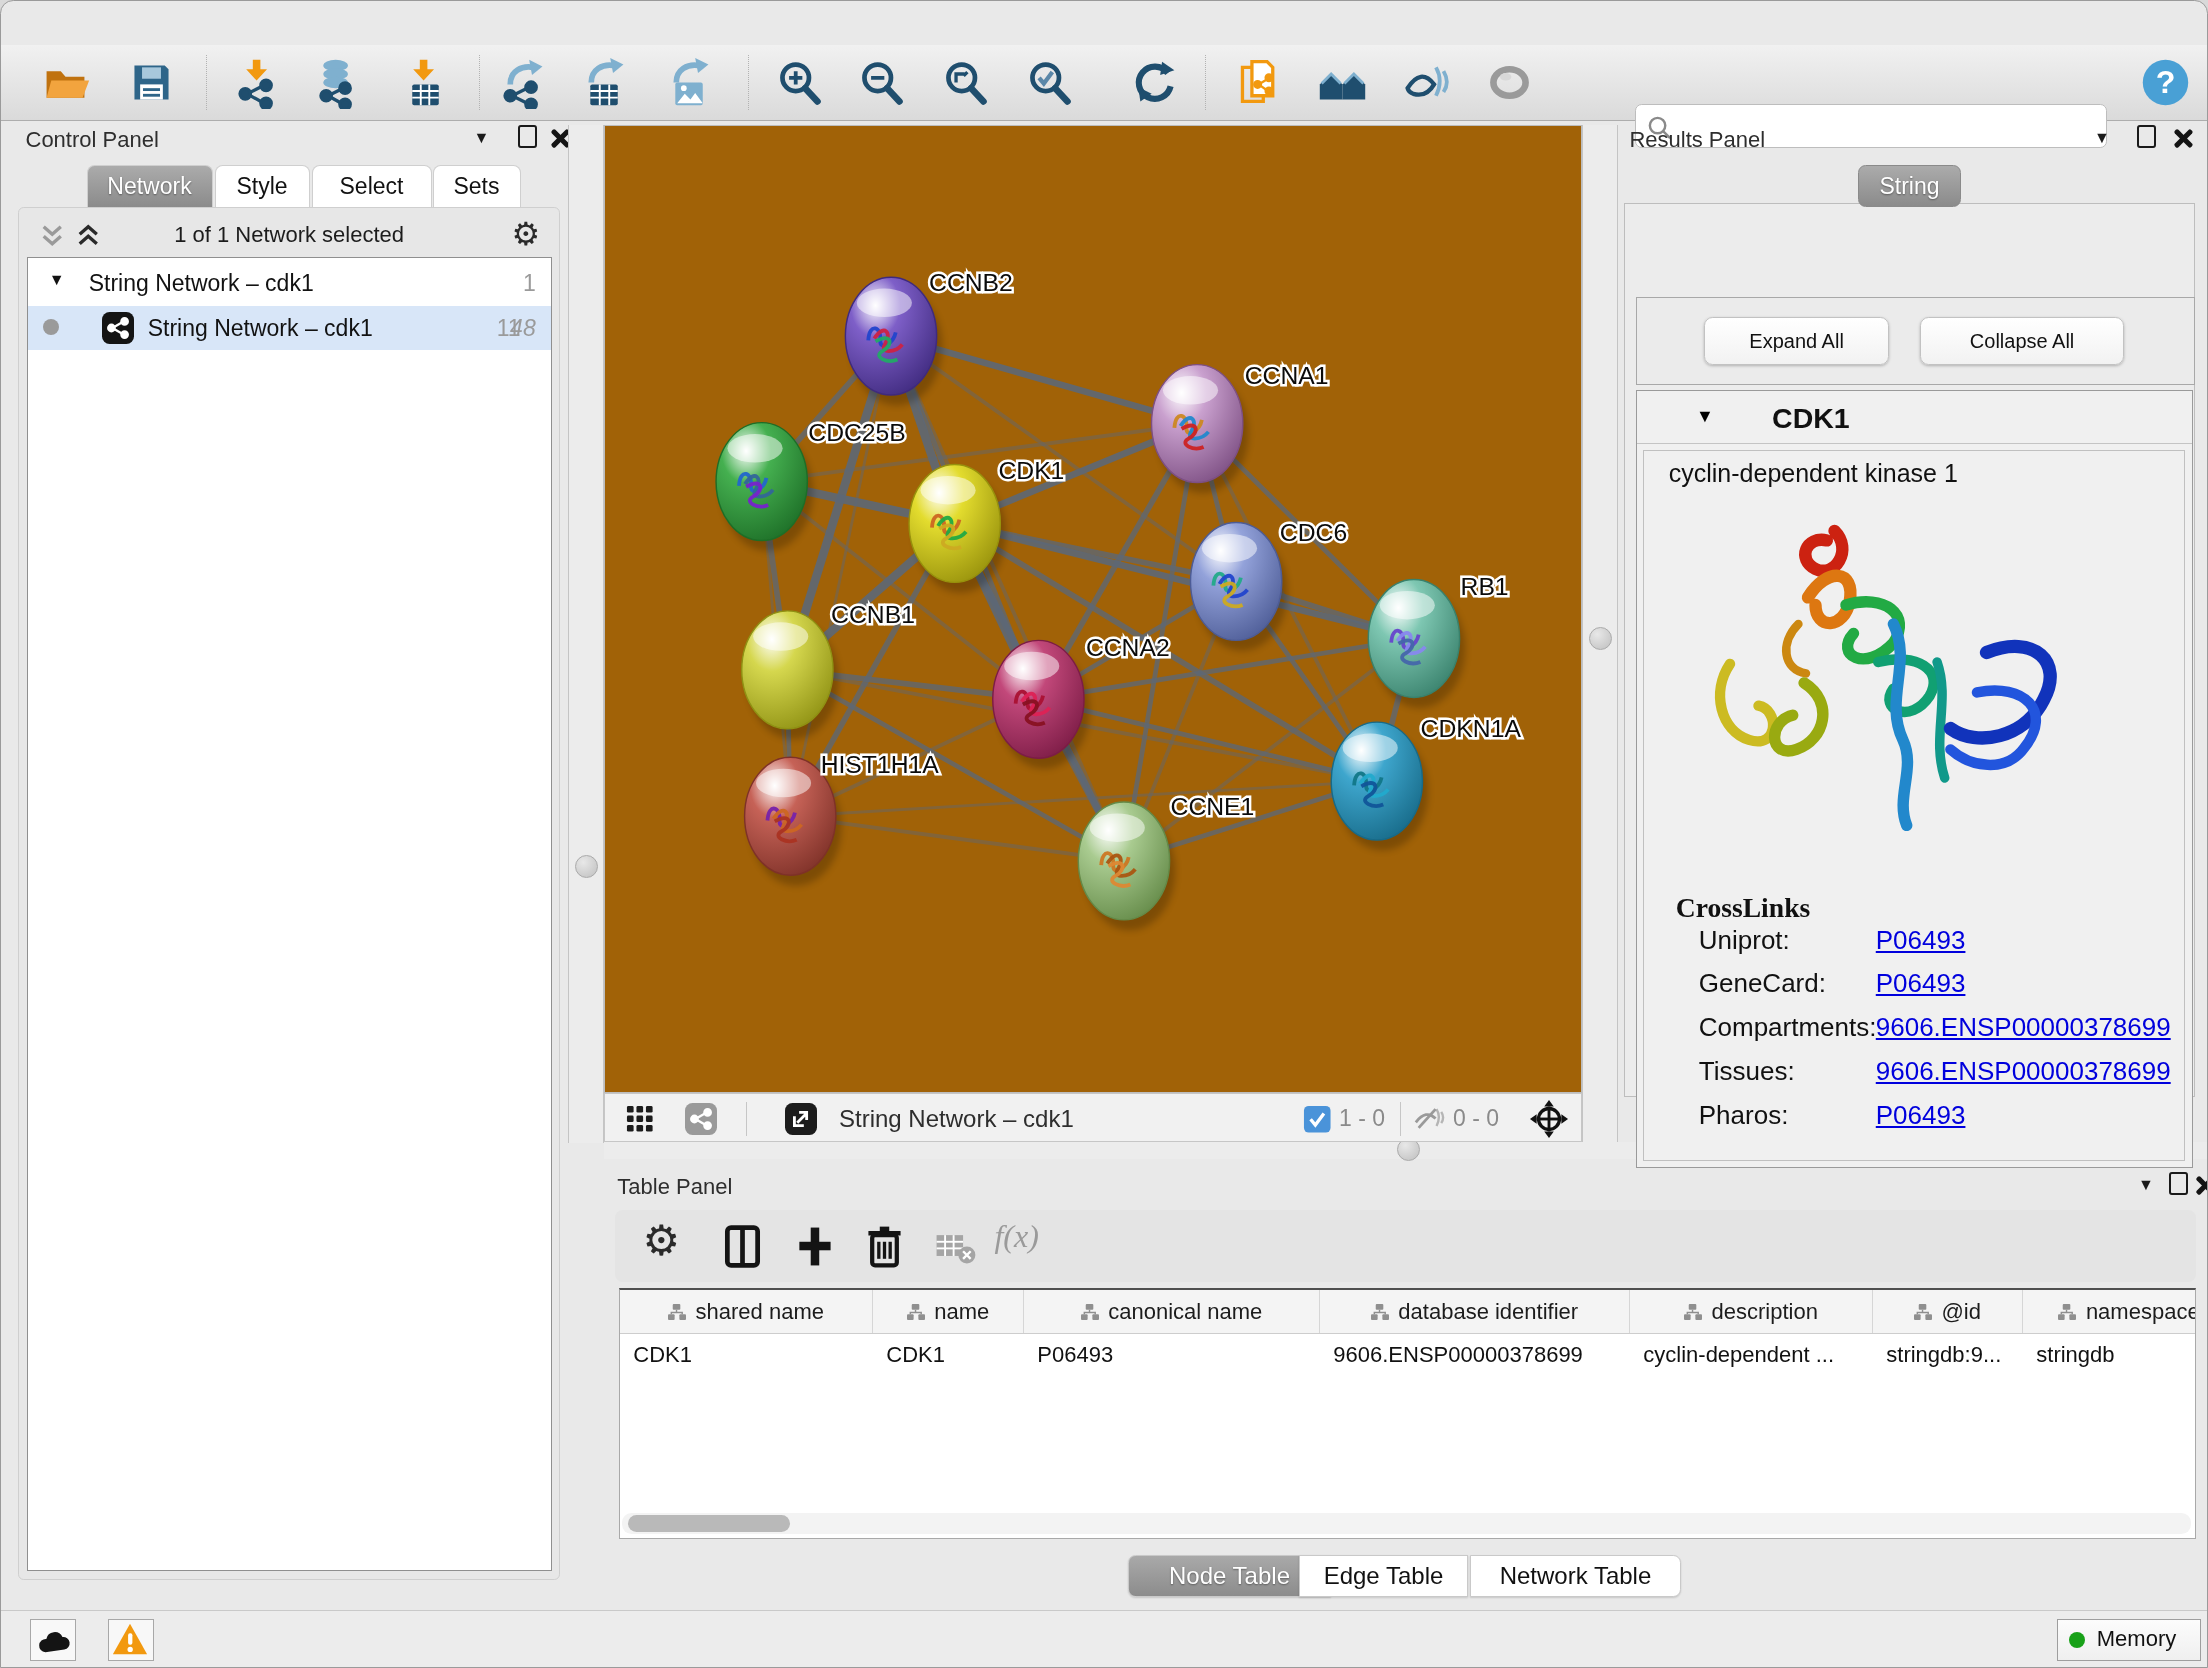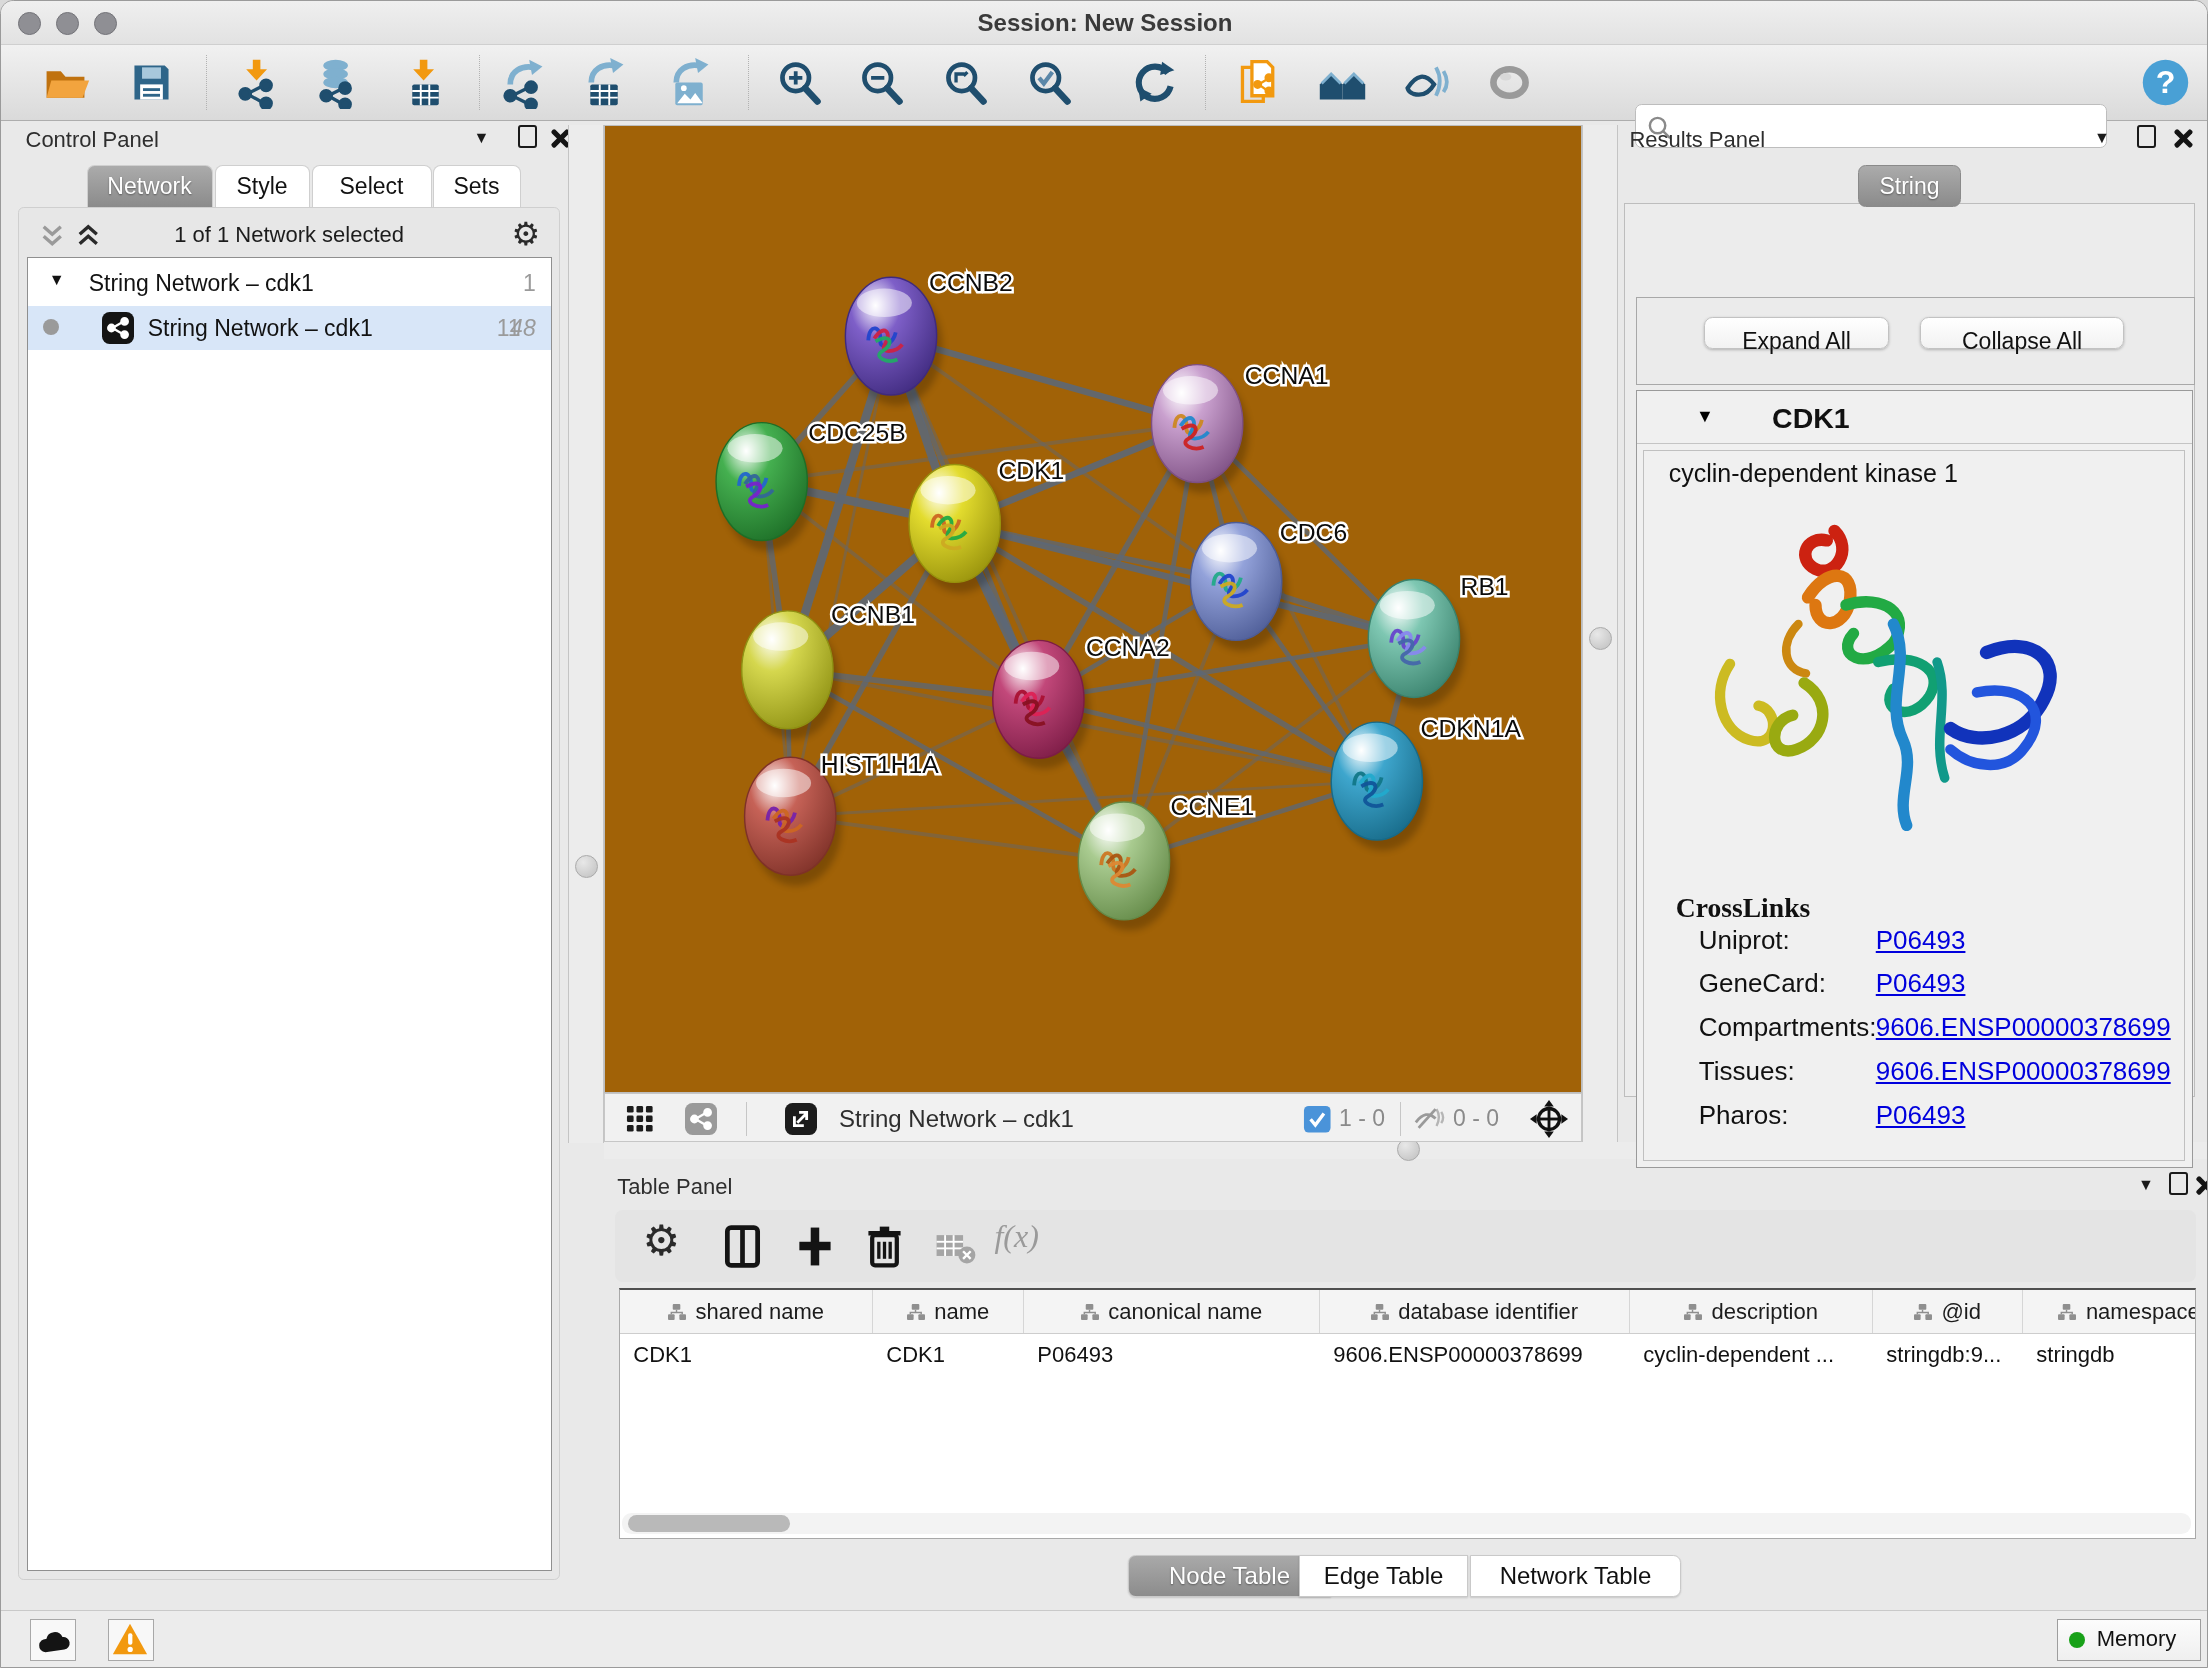--- a/index.html
+++ b/index.html
@@ -42,21 +42,21 @@
   #canvas{position:absolute;left:603px;top:124px;width:978px;height:968px;background:#a16207;border:1px solid #bdbdbd;padding-left:30px;}
   #viewbar{position:absolute;left:603px;top:1092px;width:978px;height:49px;background:#f1f1f1;border:1px solid #c6c6c6;}
   #viewtitle{position:absolute;left:234px;top:0;height:49px;line-height:49px;font-size:24px;color:#2e2e2e;}
   .vbtext{position:absolute;top:0;height:49px;line-height:49px;font-size:23px;color:#8a8a8a;}
   .vbdiv{position:absolute;top:7.6px;height:34px;border-left:1px solid #c6c6c6;}
   
   #rp{position:absolute;left:1617px;top:124px;width:592px;height:1018px;}
   #rpbox{position:absolute;left:5.7px;top:78px;width:571px;height:894px;background:#ececec;border:1px solid #bdbdbd;}
   #rptab{position:absolute;left:240px;top:40px;width:103px;height:42px;background:linear-gradient(#ababab,#8b8b8b);border:1px solid #8a8a8a;border-radius:7.6px;color:#fff;text-align:center;font-size:23px;line-height:40px;text-shadow:0 1px 1.9px rgba(0,0,0,.4);cursor:pointer;z-index:3;}
   #rpbuttons{position:absolute;left:11.4px;top:93px;width:559px;height:88px;background:#ebebeb;border:1px solid #a8a8a8;}
-  .rbtn{position:absolute;top:19px;height:32px;background:linear-gradient(#ffffff,#f2f2f2);border:1px solid #c2c2c2;border-radius:8.6px;font-size:23px;text-align:center;box-shadow:0 1px 2.9px rgba(0,0,0,.25);cursor:pointer;color:#111;}
+  .rbtn{position:absolute;top:19px;height:48px;background:linear-gradient(#ffffff,#f2f2f2);border:1px solid #c2c2c2;border-radius:8.6px;font-size:20px;text-align:center;box-shadow:0 1px 2.9px rgba(0,0,0,.25);cursor:pointer;color:#111;}
   #cdkbox{position:absolute;left:11.4px;top:186px;width:557px;height:778px;background:#f0f0f0;border:1.9px solid #9a9a9a;}
   #cdkhead{position:absolute;left:0;top:0;width:100%;height:53px;border-bottom:1px solid #c4c4c4;}
   #cdkinner{position:absolute;left:5.7px;top:59px;width:542px;height:711px;background:#f0f0f0;border:1px solid #c0c0c0;}
   #genedesc{position:absolute;left:25px;top:7.6px;font-size:25px;color:#111;}
   .serif{font-family:"Liberation Serif",serif;}
   .clrow{position:absolute;left:0;width:100%;height:44px;font-size:26px;color:#111;}
   .cllabel{position:absolute;left:55px;}
   .clvalue{position:absolute;left:232px;color:#0000dd;text-decoration:underline;cursor:pointer;}
   
   #tp{position:absolute;left:603px;top:1158px;width:1605px;height:451px;}
@@ -76,26 +76,20 @@
   .sbtn{position:absolute;top:7.6px;width:46px;height:42px;background:#f8f8f8;border:1.9px solid #a8a8a8;cursor:pointer;}
   #memorybtn{position:absolute;left:2056px;top:7.6px;width:144px;height:42px;background:linear-gradient(#fcfcfc,#efefef);border:1.9px solid #9e9e9e;cursor:pointer;font-size:22px;line-height:38px;text-align:center;padding-left:15px;color:#111;}
   #memdot{position:absolute;left:11.4px;top:12.4px;width:16px;height:16px;border-radius:50%;background:#18a118;}
   .fx{font-family:"Liberation Serif",serif;font-style:italic;font-size:32px;color:#9a9a9a;}
 </style>
 </head>
 <body>
 
 <div id="window">
 
-  <div id="titlebar">
-    <div class="tlight" style="left:17px"></div>
-    <div class="tlight" style="left:55px"></div>
-    <div class="tlight" style="left:93px"></div>
-    <div id="title">Session: New Session</div>
-  </div>
 
   <div id="toolbar">
     <div class="tbdiv" style="left:205px"></div>
     <div class="tbdiv" style="left:478px"></div>
     <div class="tbdiv" style="left:747px"></div>
     <div class="tbdiv" style="left:1204px"></div>
 
     <svg class="tbico" style="left:38px" viewBox="0 0 56 56">
         <path d="M8 16 h15 l5 6 h20 v22 H8z" fill="#c0720f"></path>
         <path d="M13 26 h40 l-7 18 H8z" fill="#f2a43e"></path>

